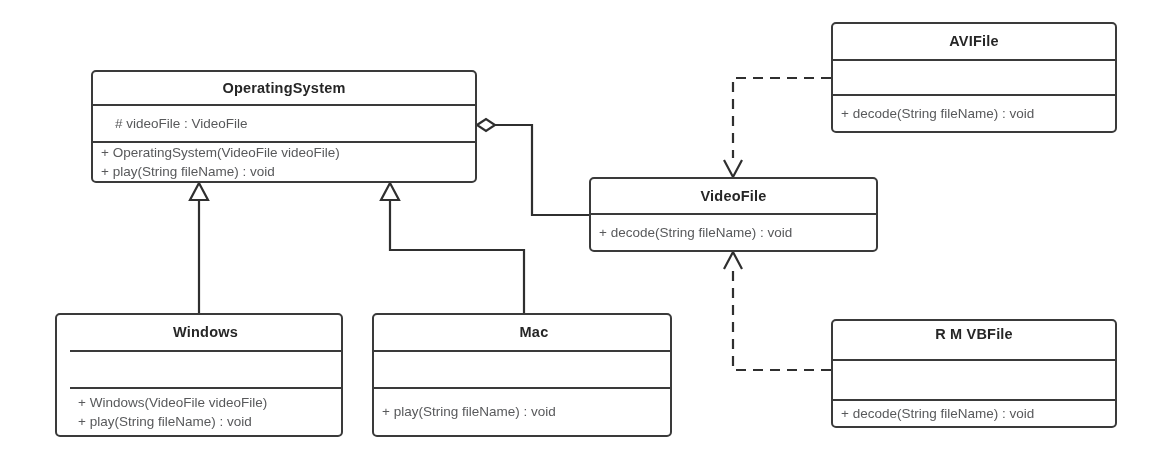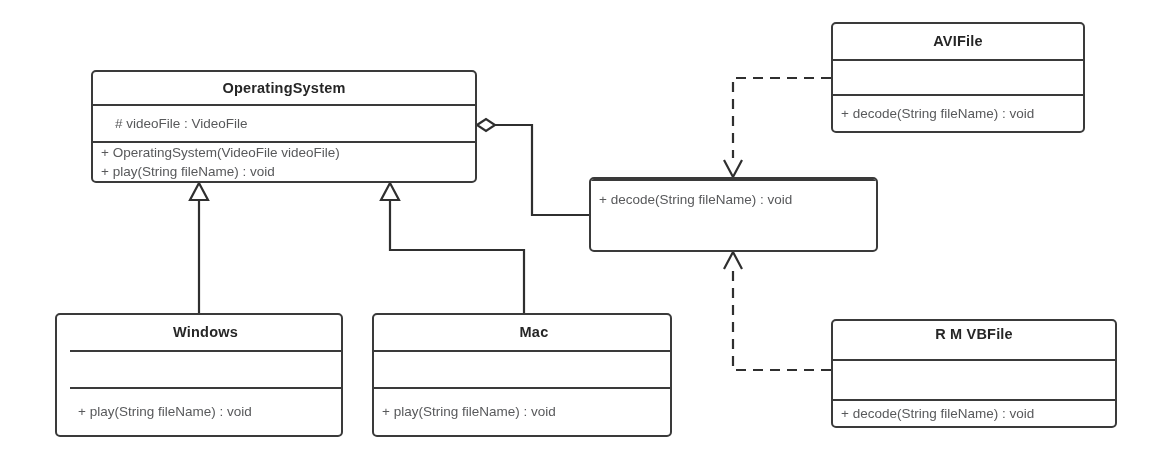--- a/index.html
+++ b/index.html
@@ -105,45 +105,47 @@
     <div class="compartment" style="height:38px;padding-left:22px;">
       <div class="member-line"># videoFile : VideoFile</div>
     </div>
     <div class="compartment" style="height:41px;justify-content:space-between;">
       <div class="member-line">+ OperatingSystem(VideoFile videoFile)</div>
       <div class="member-line">+ play(String fileName) : void</div>
     </div>
   </div>
 
   <div class="uml-class" style="left:589px; top:177px; width:289px; height:75px;">
+    <div class="class-title" style="height:36px;">VideoFile</div>
     <div class="compartment" style="height:39px;">
       <div class="member-line">+ decode(String fileName) : void</div>
     </div>
   </div>
 
-  <div class="uml-class" style="left:831px; top:22px; width:254px; height:111px;">
+  <div class="uml-class" style="left:831px; top:22px; width:286px; height:111px;">
     <div class="class-title" style="height:36px;">AVIFile</div>
     <div class="compartment empty" style="height:37px;"></div>
     <div class="compartment" style="height:38px;">
       <div class="member-line">+ decode(String fileName) : void</div>
     </div>
   </div>
 
   <div class="uml-class" style="left:831px; top:319px; width:286px; height:109px;gap:13px;">
     <div class="class-title" style="height:35px;">R M VBFile</div>
     <div class="compartment empty" style="height:37px;"></div>
     <div class="compartment" style="height:37px;">
       <div class="member-line">+ decode(String fileName) : void</div>
     </div>
   </div>
 
   <div class="uml-class" style="left:55px; top:313px; width:288px; height:124px;padding-left:13px;">
     <div class="class-title" style="height:36px;">Windows</div>
     <div class="compartment empty" style="height:38px;"></div>
     <div class="compartment" style="height:50px;">
+      <div class="member-line">+ Windows(VideoFile videoFile)</div>
       <div class="member-line">+ play(String fileName) : void</div>
     </div>
   </div>
 
   <div class="uml-class" style="left:372px; top:313px; width:300px; height:124px;">
     <div class="class-title" style="height:36px;margin-left:24px;">Mac</div>
     <div class="compartment empty" style="height:38px;"></div>
     <div class="compartment" style="height:50px;">
       <div class="member-line">+ play(String fileName) : void</div>
     </div>

